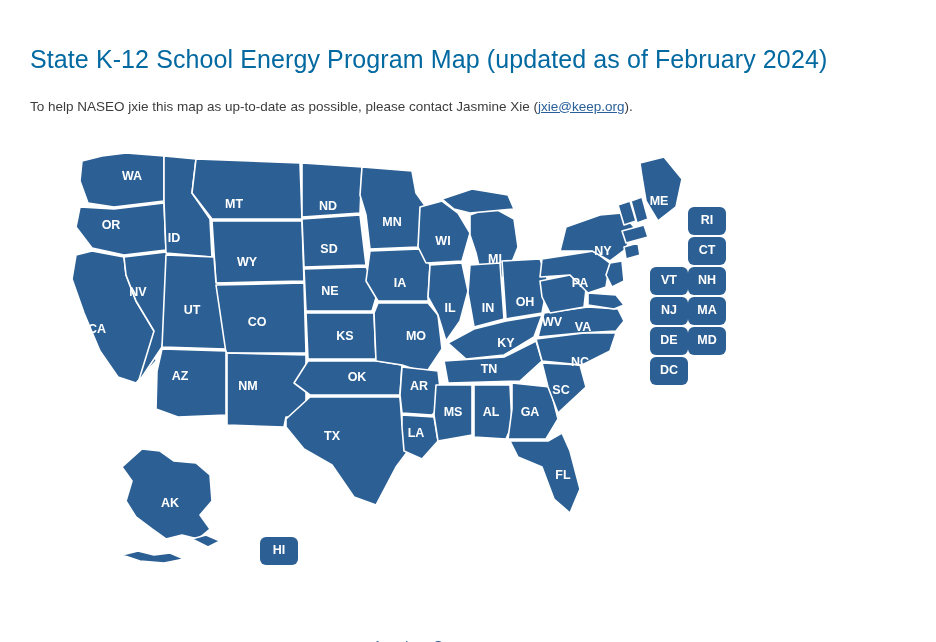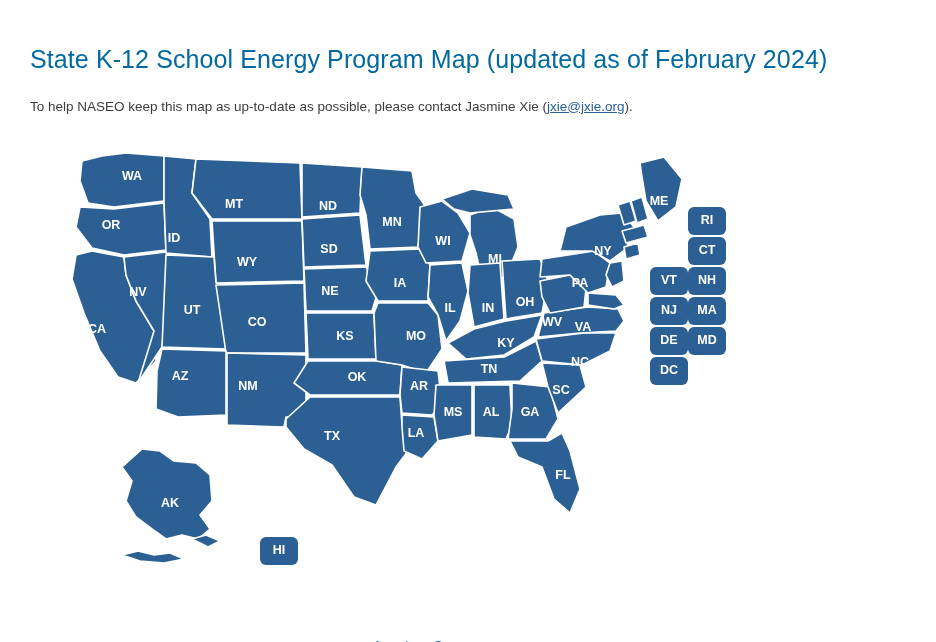--- a/index.html
+++ b/index.html
@@ -83,21 +83,21 @@
     white-space: nowrap;
   }
 </style>
 </head>
 <body>
 
 <div class="page">
 
   <h1 class="title">State K-12 School Energy Program Map (updated as of February 2024)</h1>
 
-  <p class="subtitle"><span>To help NASEO keep this map as up-to-date as possible, please contact Jasmine Xie (</span><a href="#">jxie@jxie.org</a><span>).</span></p>
+  <p class="subtitle"><span>To help NASEO jxie this map as up-to-date as possible, please contact Jasmine Xie (</span><a href="#">jxie@keep.org</a><span>).</span></p>
 
   <div class="map-wrap">
     <svg class="usmap" viewBox="0 0 936 527" xmlns="http://www.w3.org/2000/svg">
 
       <path class="state-shape" d="M68,46 L88,41 L112,38 L150,41 L150,86 L100,92 L74,88 L66,66 Z"></path>
       <path class="state-shape" d="M66,92 L100,94 L150,88 L152,135 L110,140 L78,133 L62,112 Z"></path>
       <path class="state-shape" d="M62,140 L78,136 L110,142 L112,160 L122,186 L140,216 L142,246 L122,268 L104,262 L86,236 L70,198 L58,164 Z"></path>
       <path class="state-shape" d="M110,142 L152,137 L160,152 L148,232 L124,268 L140,216 L122,186 L112,160 Z"></path>
       <path class="state-shape" d="M150,41 L182,44 L178,78 L196,104 L198,142 L152,138 L150,86 Z"></path>
       <path class="state-shape" d="M182,44 L286,48 L288,104 L198,104 L178,78 Z"></path>

